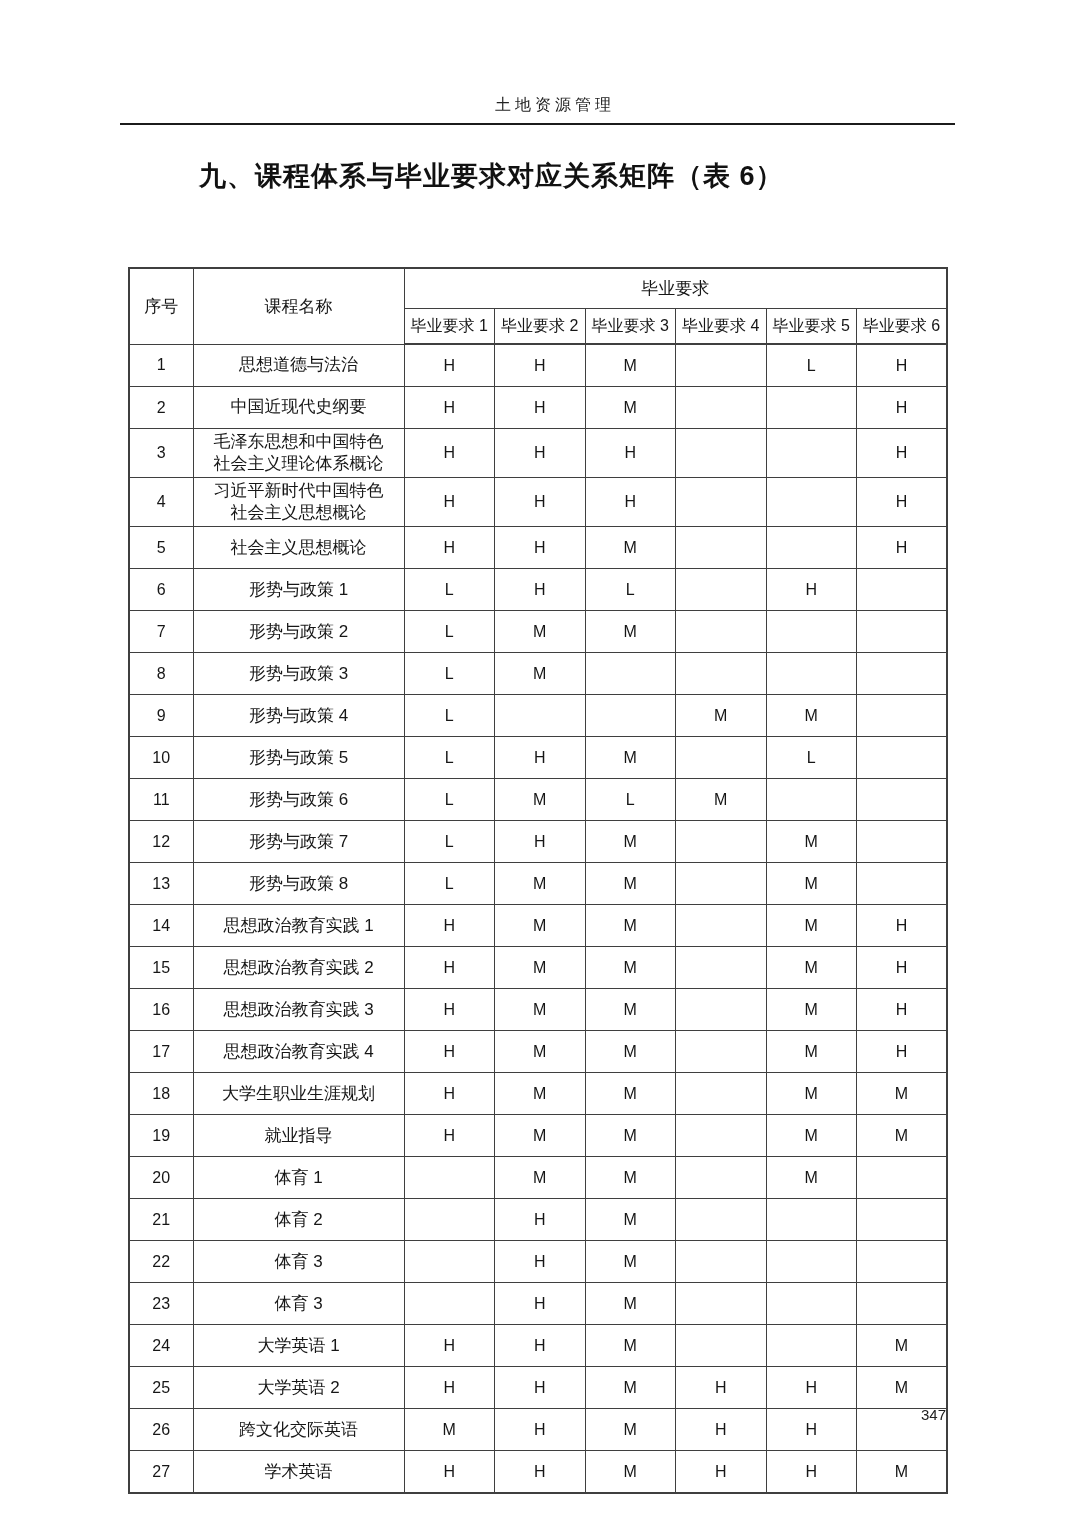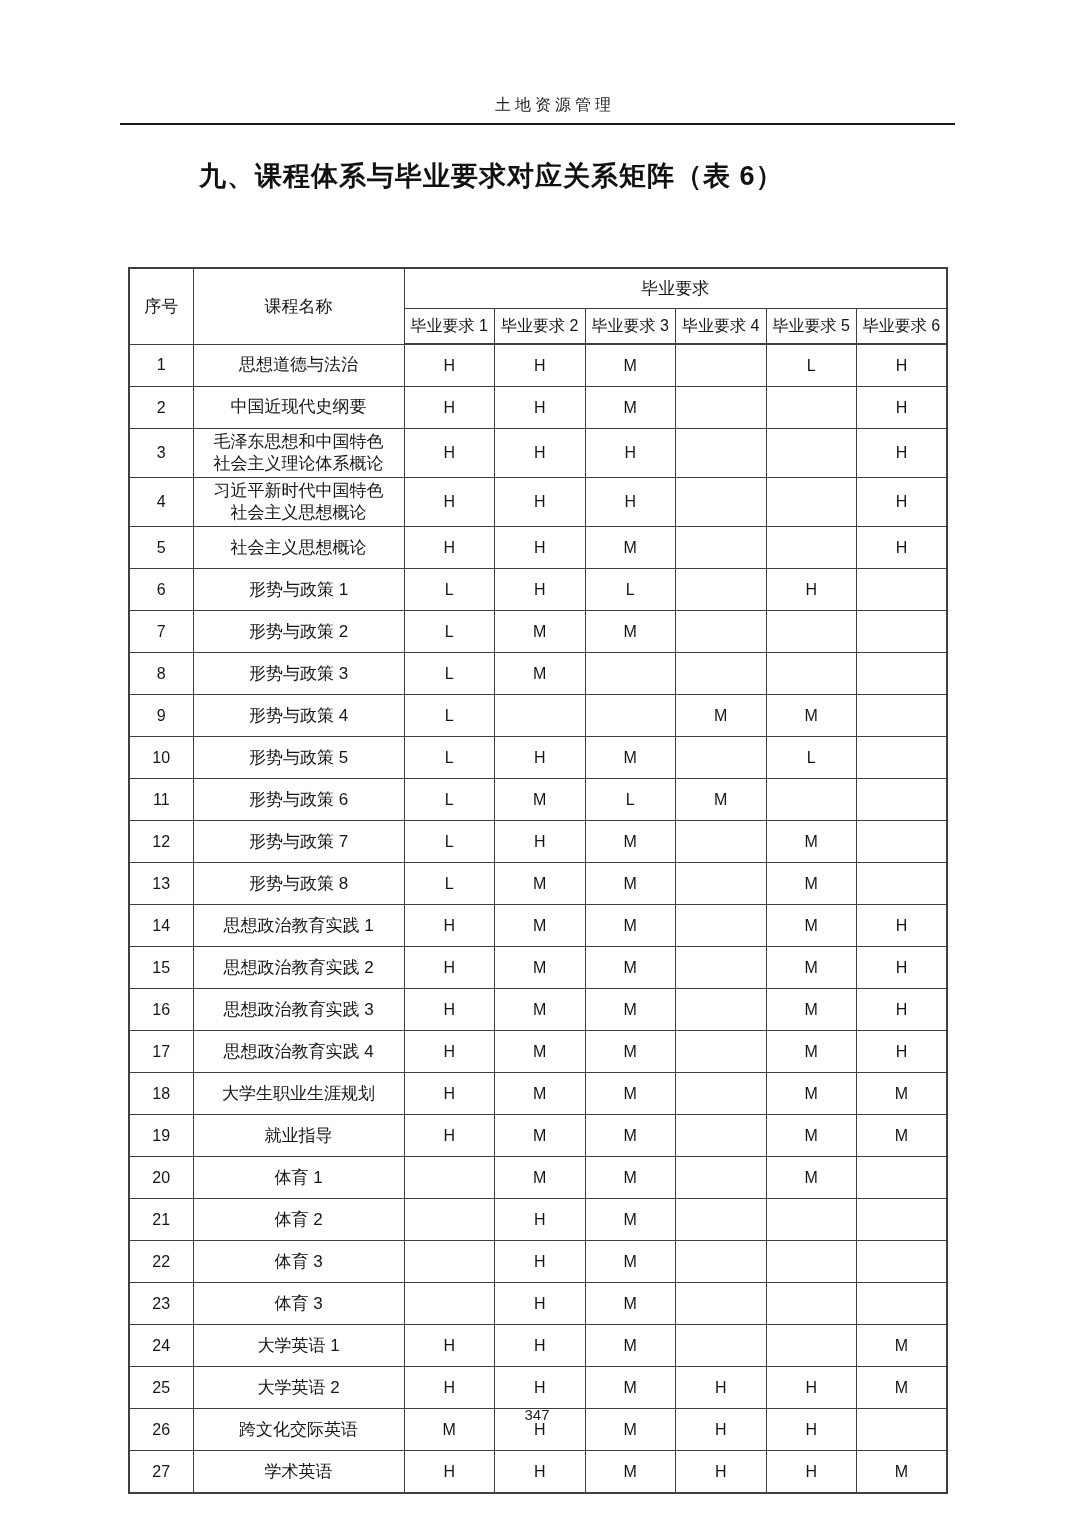--- a/index.html
+++ b/index.html
@@ -43,21 +43,21 @@
     color:#161616;
     overflow:hidden;
   }
   thead tr.group-row th{height:35px;font-size:17px;}
   thead tr.sub-row th{height:30px;font-size:16px;padding:2px 0;border-bottom:2px solid #3f3f3f;}
   th.corner{font-size:17px;}
   tbody td{height:37px;font-size:16px;}
   tbody td.course{font-size:17px;white-space:pre-line;line-height:1.3;}
   .page-number{
     position:absolute;top:1406px;left:128px;width:818px;
-    text-align:center;font-size:15px;color:#222;
+    text-align:right;font-size:15px;color:#222;
   }
 </style>
 </head>
 <body>
 
 <div class="sheet">
 
   <div class="page-header">土地资源管理</div>
 
   <div class="header-rule"></div>

